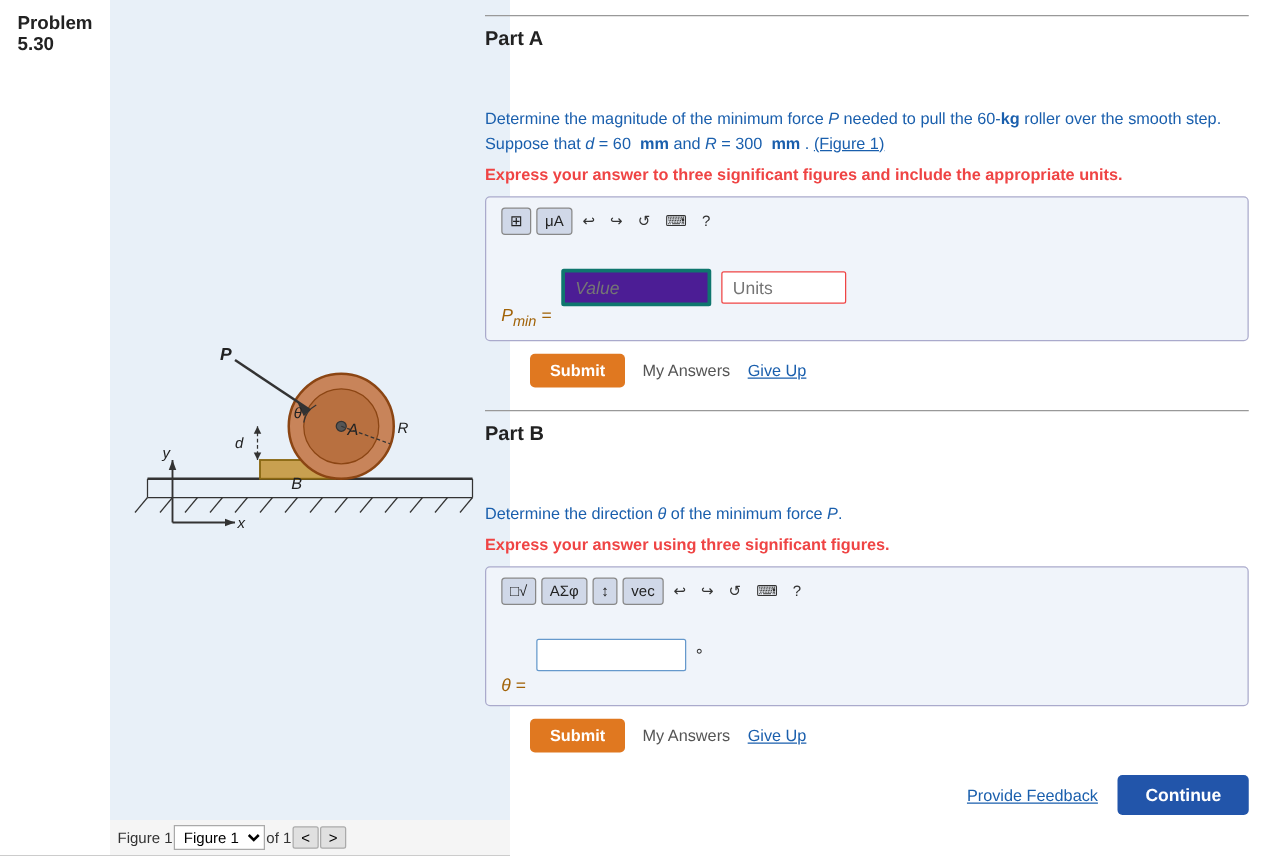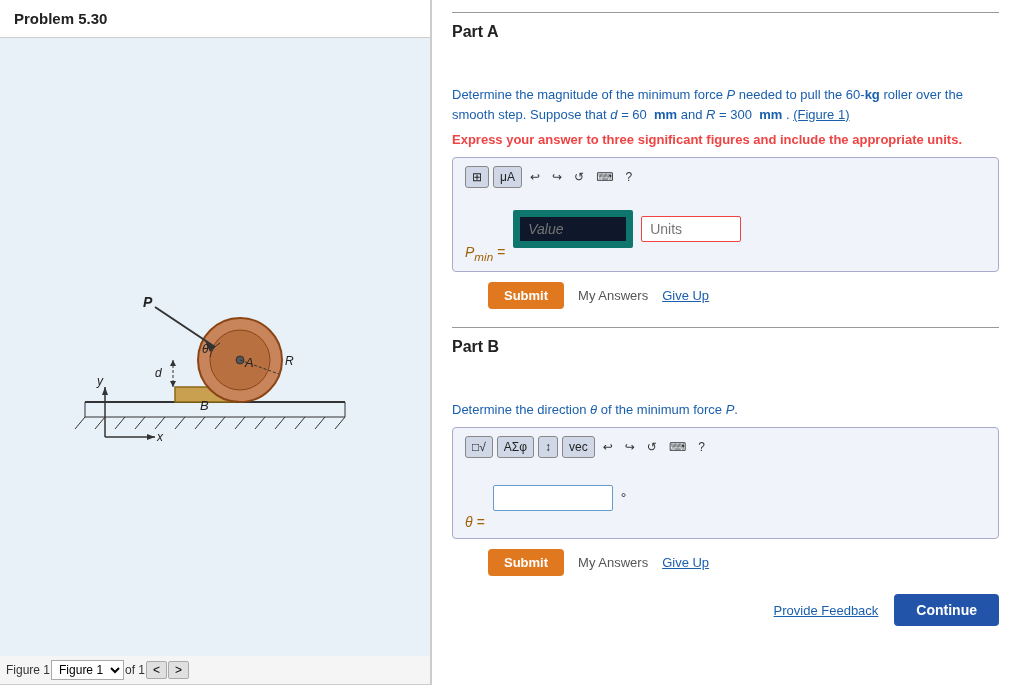--- a/index.html
+++ b/index.html
@@ -1,24 +1,24 @@
 <!DOCTYPE html>
 <html><head>
   <meta charset="utf-8">
   <style>
     * { box-sizing: border-box; margin: 0; padding: 0; }
     body { font-family: Arial, sans-serif; font-size: 14px; background: #fff; display: flex; height: 685px; overflow: hidden; }
 
     
     .left-panel {
-      width: 432px;
+      width: 368px;
       background: #e8f0f8;
       border-right: 2px solid #ccc;
       display: flex;
-      flex-direction: column;
+      flex-direction: row;
       flex-shrink: 0;
     }
     .problem-title {
       padding: 10px 14px;
       font-size: 15px;
       font-weight: bold;
       color: #222;
       border-bottom: 1px solid #ccc;
       background: #fff;
     }
@@ -140,26 +140,26 @@
       gap: 8px;
     }
     .var-label {
       font-size: 14px;
       color: #a16207;
       font-style: italic;
       white-space: nowrap;
       margin-top: 48px;
     }
     .value-input {
-      border: 7px solid #0f766e;
+      border: 3px solid #0f766e;
       border-radius: 2px;
       padding: 4px 8px;
       font-size: 14px;
       width: 120px;
-      background: #0f172a;
+      background: #4c1d95;
       color: #aaa;
       font-style: italic;
     }
     .units-input {
       border: 1px solid #ef4444;
       border-radius: 2px;
       padding: 4px 8px;
       font-size: 14px;
       width: 100px;
       background: #fff;
@@ -358,20 +358,21 @@
       <span class="my-answers-link">My Answers</span>
       <a class="give-up-link">Give Up</a>
     </div>
   </div>
 
   <div class="part-section">
     <div class="part-title">Part B</div>
     <div class="problem-text">
       Determine the direction <em>θ</em> of the minimum force <em>P</em>.
     </div>
+    <div class="express-text">Express your answer using three significant figures.</div>
 
     <div class="answer-box">
       <div class="toolbar-row">
         <button class="tb-btn">□√</button>
         <button class="tb-btn">ΑΣφ</button>
         <button class="tb-btn">↕</button>
         <button class="tb-btn">vec</button>
         <span class="tb-icon">↩</span>
         <span class="tb-icon">↪</span>
         <span class="tb-icon">↺</span>

